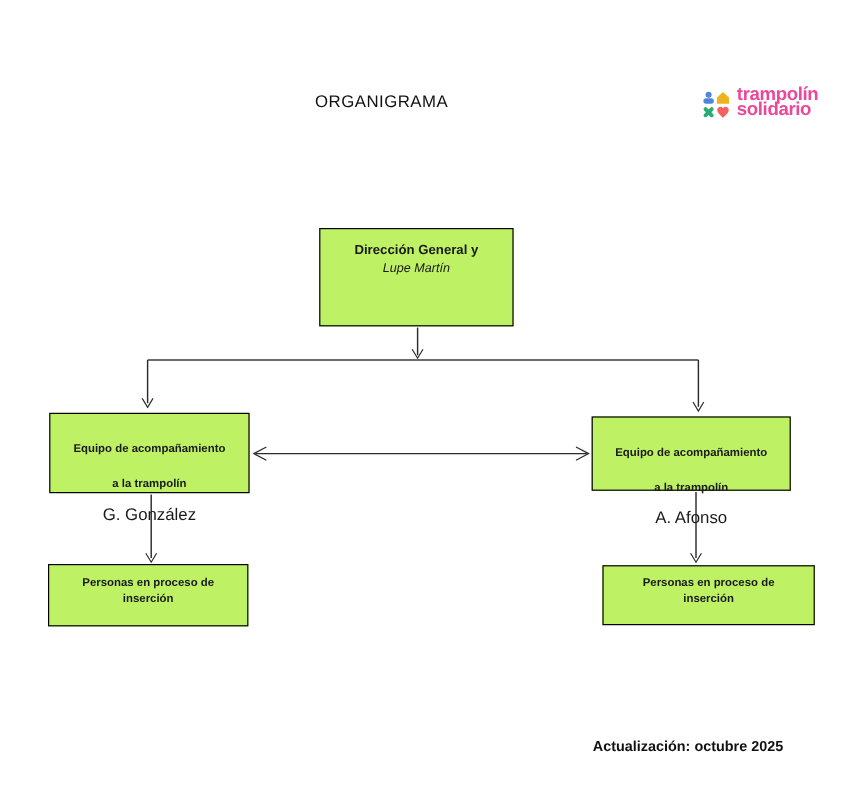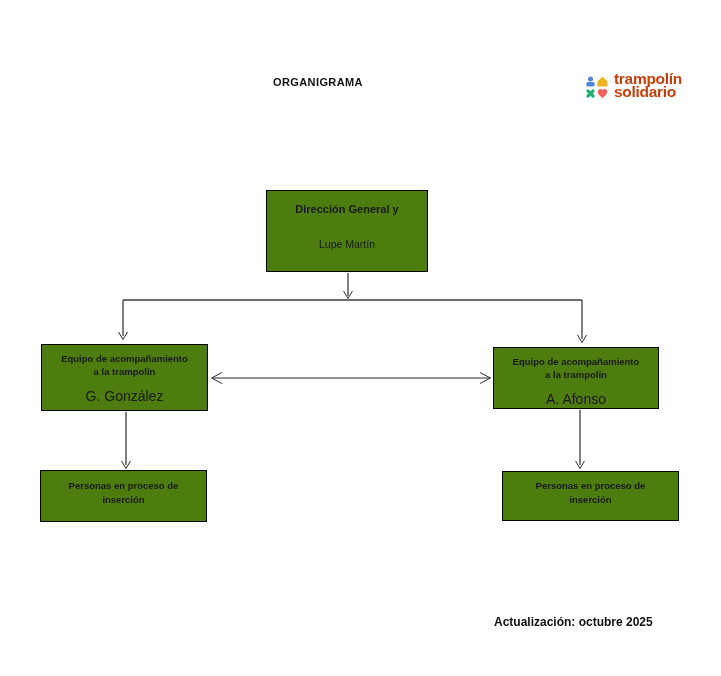--- a/index.html
+++ b/index.html
@@ -1,42 +1,42 @@
 <!DOCTYPE html>
 <html><head>
 <meta charset="utf-8">
 <style>
   html,body{margin:0;padding:0;background:#ffffff;}
   body{font-family:"Liberation Sans","DejaVu Sans",sans-serif;color:#1a1a1a;}
   .canvas{position:relative;width:721px;height:676px;background:#ffffff;overflow:hidden;}
 
   .page-title{position:absolute;left:0;top:76px;width:636px;text-align:center;
-    font-size:11px;font-weight:bold;letter-spacing:.4px;color:#111;}
+    font-size:14px;font-weight:normal;letter-spacing:.4px;color:#111;}
 
   
   .logo{position:absolute;left:585px;top:72px;display:flex;align-items:flex-start;}
   .logo-grid{display:grid;grid-template-columns:11px 11px;grid-template-rows:11px 11px;
     gap:1px;margin-top:4px;}
   .logo-grid svg{display:block;width:11px;height:11px;}
   .logo-text{margin-left:6px;font-weight:bold;font-size:15.5px;line-height:13px;
     letter-spacing:-.3px;}
   .logo-text span{display:block;}
 
   
-  .node{position:absolute;background:#4d7c0f;border:1.3px solid #000;box-sizing:border-box;
+  .node{position:absolute;background:#bef264;border:1.3px solid #000;box-sizing:border-box;
     text-align:center;}
   .node .t{display:block;font-weight:bold;}
   .node .p{display:block;font-weight:normal;}
 
   .node-direccion{left:266px;top:190px;width:162px;height:82px;padding-top:11px;}
   .node-direccion .t{font-size:11px;line-height:15.5px;}
-  .node-direccion .p{font-size:10.5px;margin-top:20px;}
+  .node-direccion .p{font-size:10.5px;margin-top:0;font-style:italic;}
 
   .node-mid{padding-top:7px;}
-  .node-mid .t{font-size:9.5px;line-height:13px;}
+  .node-mid .t{font-size:9.5px;line-height:13px;margin-top:16px;}
   .node-mid .p{font-size:14px;margin-top:10px;}
   .node-insercion{left:41px;top:344px;width:167px;height:67px;}
   .node-produccion{left:493px;top:347px;width:166px;height:62px;}
 
   .node-leaf .t{font-size:9.5px;line-height:13.5px;}
   .node-personas-izq{left:40px;top:470px;width:167px;height:52px;padding-top:8px;}
   .node-personas-der{left:502px;top:471px;width:177px;height:50px;padding-top:7px;}
 
   .connectors{position:absolute;left:0;top:0;pointer-events:none;}
 
@@ -62,21 +62,21 @@
       <svg viewBox="0 0 24 24">
         <g fill="#29AC71">
           <rect x="0.5" y="8.5" width="23" height="7" rx="3.5" transform="rotate(45 12 12)"></rect>
           <rect x="0.5" y="8.5" width="23" height="7" rx="3.5" transform="rotate(-45 12 12)"></rect>
         </g>
       </svg>
       <svg viewBox="0 0 24 24">
         <path d="M12 22 C5.5 16.5 1.5 12 1.5 8 C1.5 4.7 4.2 2 7.5 2 C9.5 2 11.2 3.1 12 4.8 C12.8 3.1 14.5 2 16.5 2 C19.8 2 22.5 4.7 22.5 8 C22.5 12 18.5 16.5 12 22 Z" fill="#F2625E"></path>
       </svg>
     </div>
-    <div class="logo-text" style="color:#c2410c;">
+    <div class="logo-text" style="color:#ec4899;">
       <span>trampolín</span>
       <span>solidario</span>
     </div>
   </div>
 
   <svg class="connectors" width="721" height="676" viewBox="0 0 721 676">
     <g stroke="#2b2b2b" stroke-width="1.2" fill="none">
 
       <path d="M348 273 V296"></path>
       <path d="M343.5 291 L348 298.5 L352.5 291" stroke-width="1"></path>

